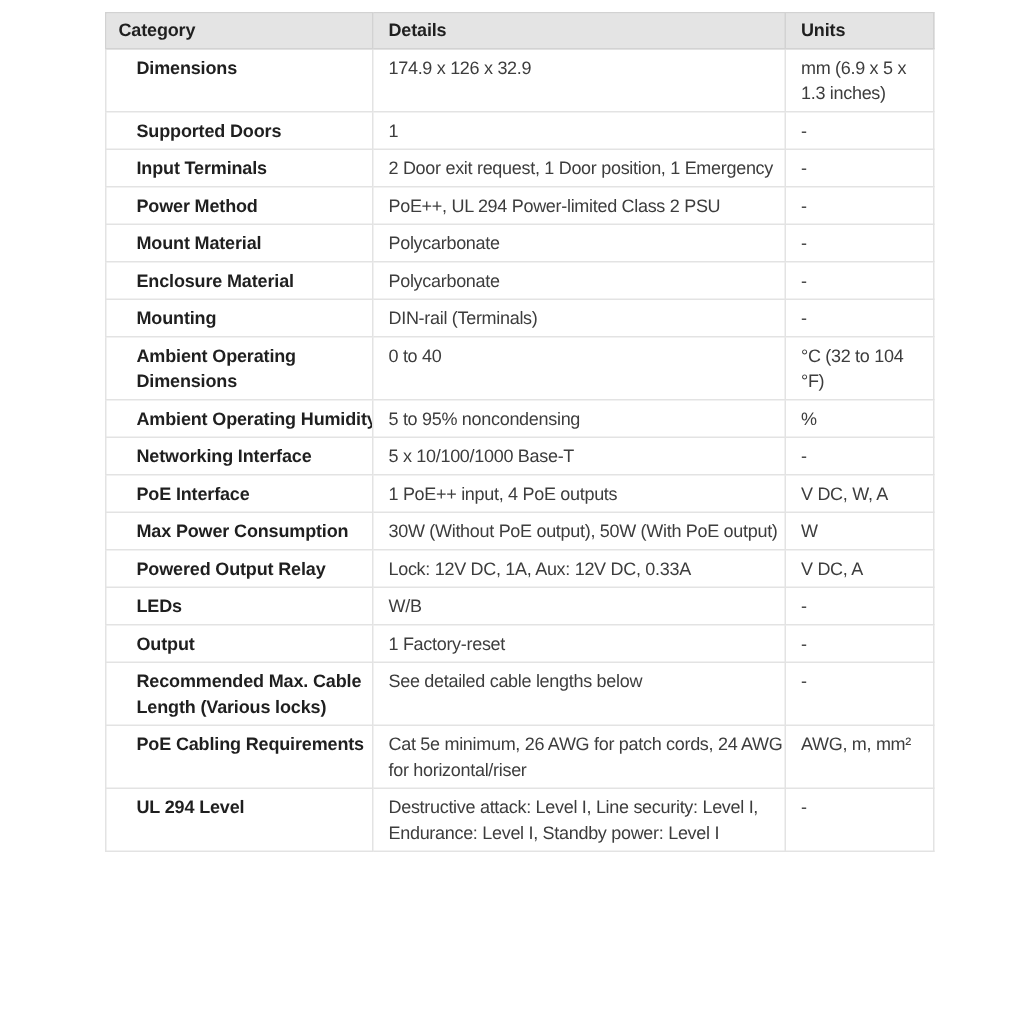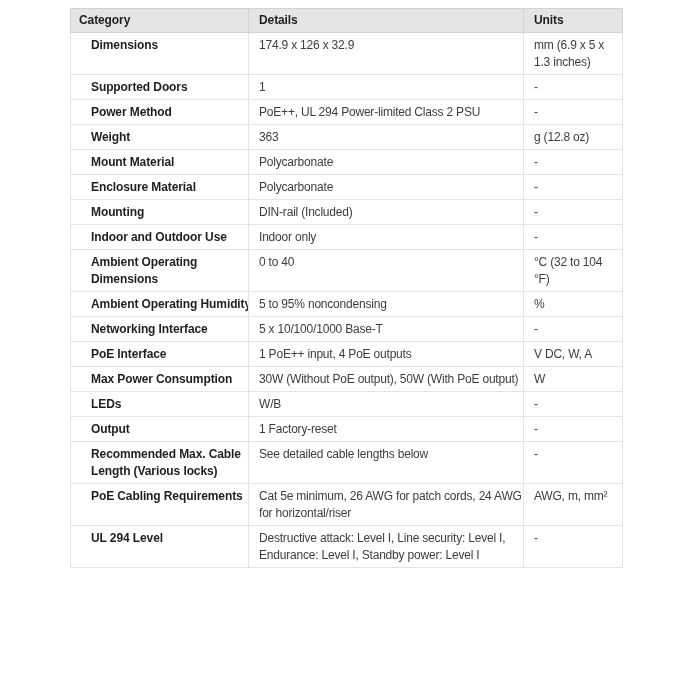--- a/index.html
+++ b/index.html
@@ -105,47 +105,42 @@
           <td>174.9 x 126 x 32.9</td>
           <td>mm (6.9 x 5 x
 1.3 inches)</td>
         </tr>
         <tr>
           <td class="cat">Supported Doors</td>
           <td>1</td>
           <td>-</td>
         </tr>
         <tr>
+          <td class="cat">Input Terminals</td>
+          <td>2 Door exit request, 1 Door position, 1 Emergency</td>
+          <td>-</td>
+        </tr>
+        <tr>
           <td class="cat">Power Method</td>
           <td>PoE++, UL 294 Power-limited Class 2 PSU</td>
           <td>-</td>
         </tr>
         <tr>
-          <td class="cat">Weight</td>
-          <td>363</td>
-          <td>g (12.8 oz)</td>
-        </tr>
-        <tr>
           <td class="cat">Mount Material</td>
           <td>Polycarbonate</td>
           <td>-</td>
         </tr>
         <tr>
           <td class="cat">Enclosure Material</td>
           <td>Polycarbonate</td>
           <td>-</td>
         </tr>
         <tr>
           <td class="cat">Mounting</td>
-          <td>DIN-rail (Included)</td>
-          <td>-</td>
-        </tr>
-        <tr>
-          <td class="cat">Indoor and Outdoor Use</td>
-          <td>Indoor only</td>
+          <td>DIN-rail (Terminals)</td>
           <td>-</td>
         </tr>
         <tr>
           <td class="cat">Ambient Operating
 Dimensions</td>
           <td>0 to 40</td>
           <td>°C (32 to 104
 °F)</td>
         </tr>
         <tr>
@@ -162,20 +157,25 @@
           <td class="cat">PoE Interface</td>
           <td>1 PoE++ input, 4 PoE outputs</td>
           <td>V DC, W, A</td>
         </tr>
         <tr>
           <td class="cat">Max Power Consumption</td>
           <td>30W (Without PoE output), 50W (With PoE output)</td>
           <td>W</td>
         </tr>
         <tr>
+          <td class="cat">Powered Output Relay</td>
+          <td>Lock: 12V DC, 1A, Aux: 12V DC, 0.33A</td>
+          <td>V DC, A</td>
+        </tr>
+        <tr>
           <td class="cat">LEDs</td>
           <td>W/B</td>
           <td>-</td>
         </tr>
         <tr>
           <td class="cat">Output</td>
           <td>1 Factory-reset</td>
           <td>-</td>
         </tr>
         <tr>

